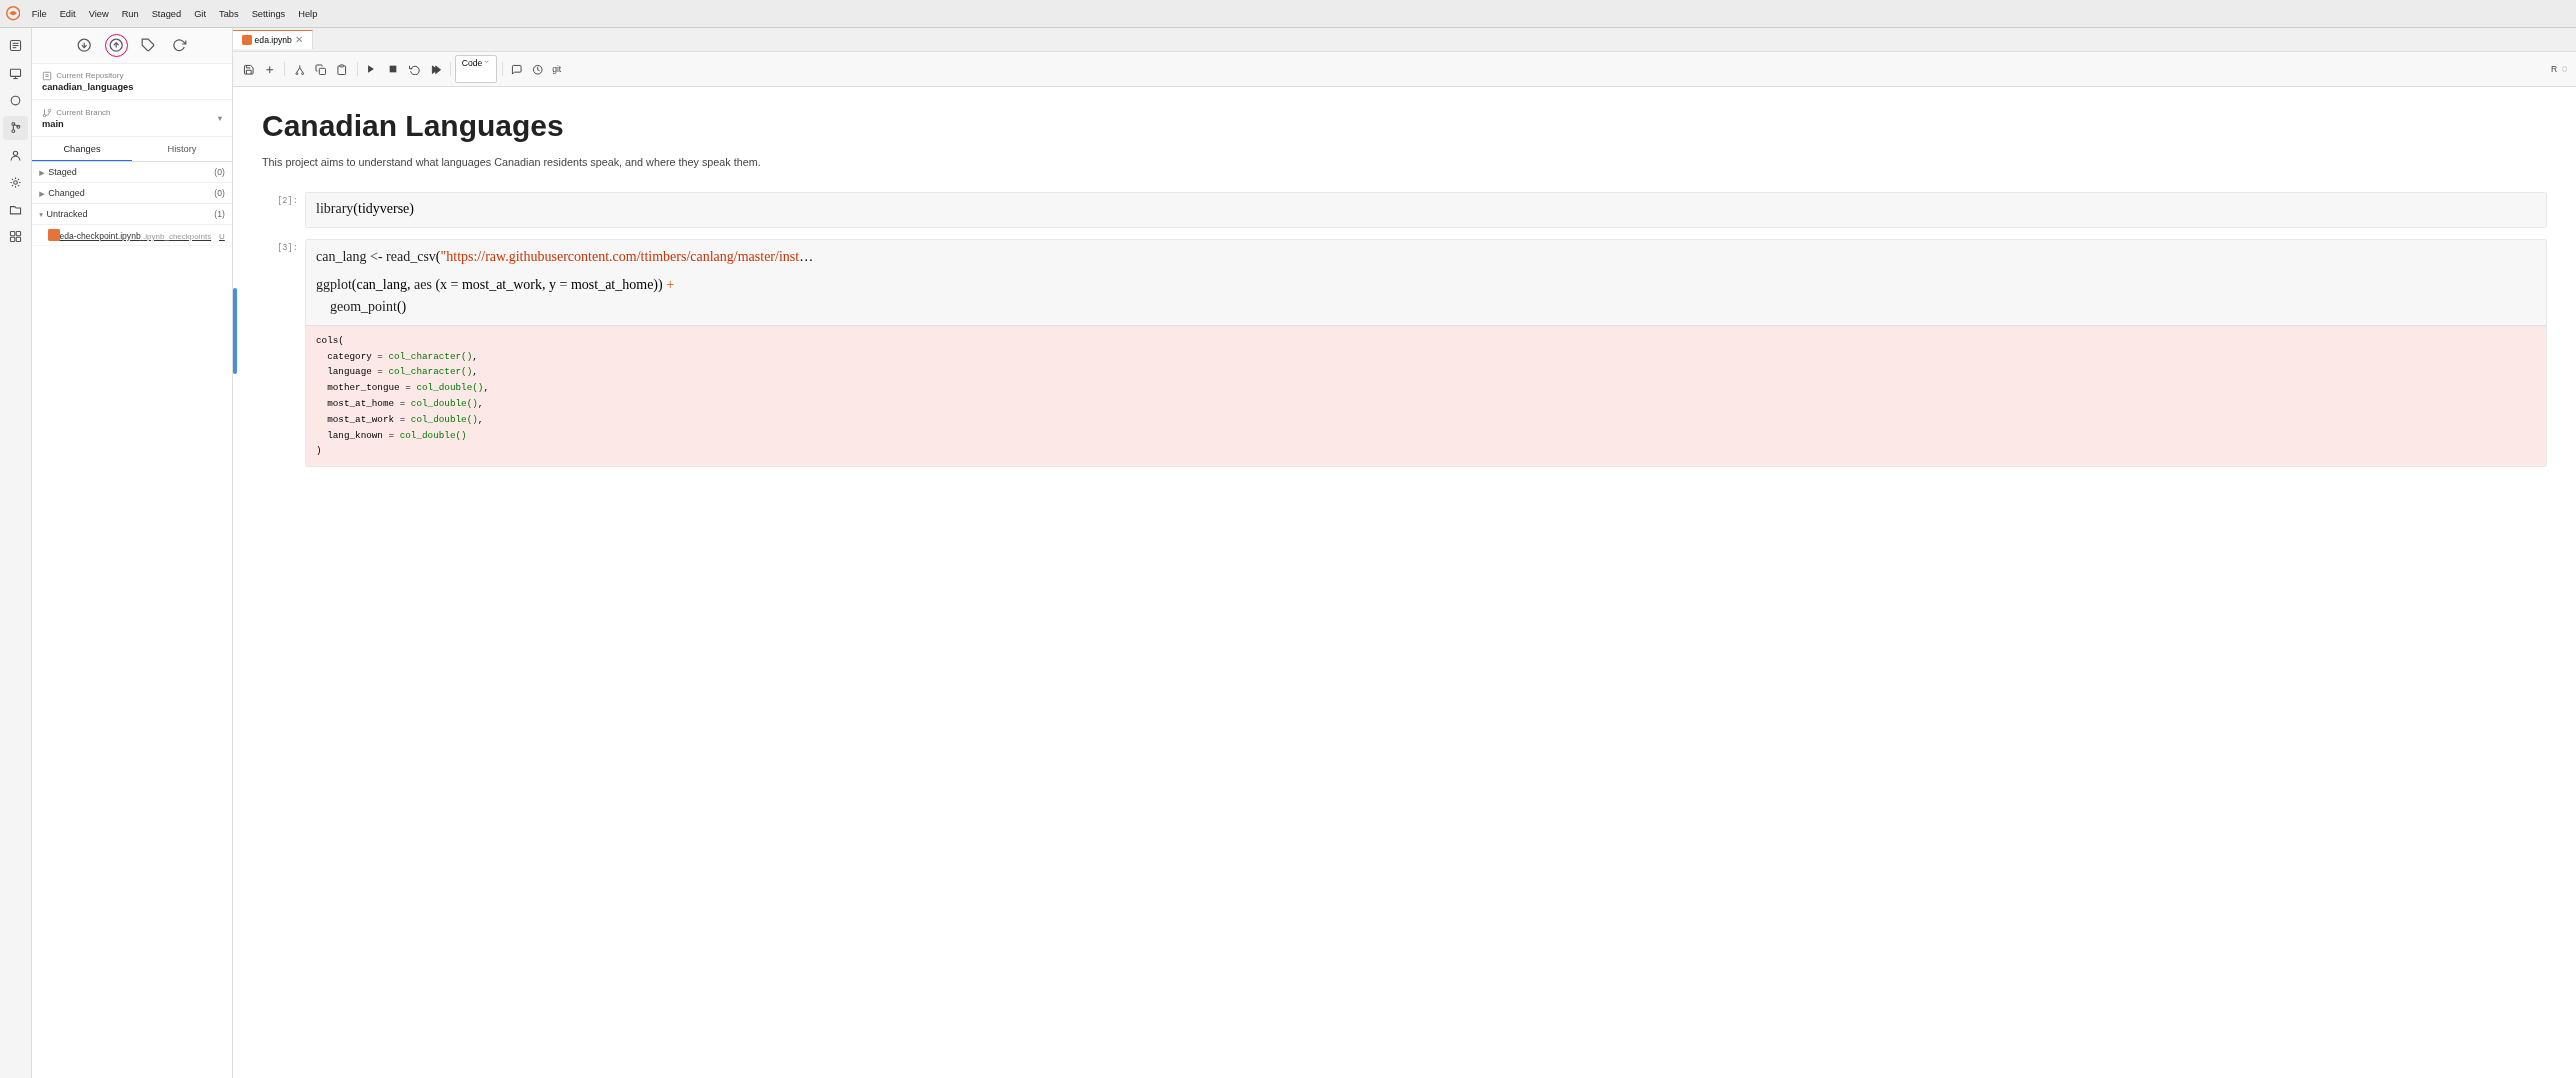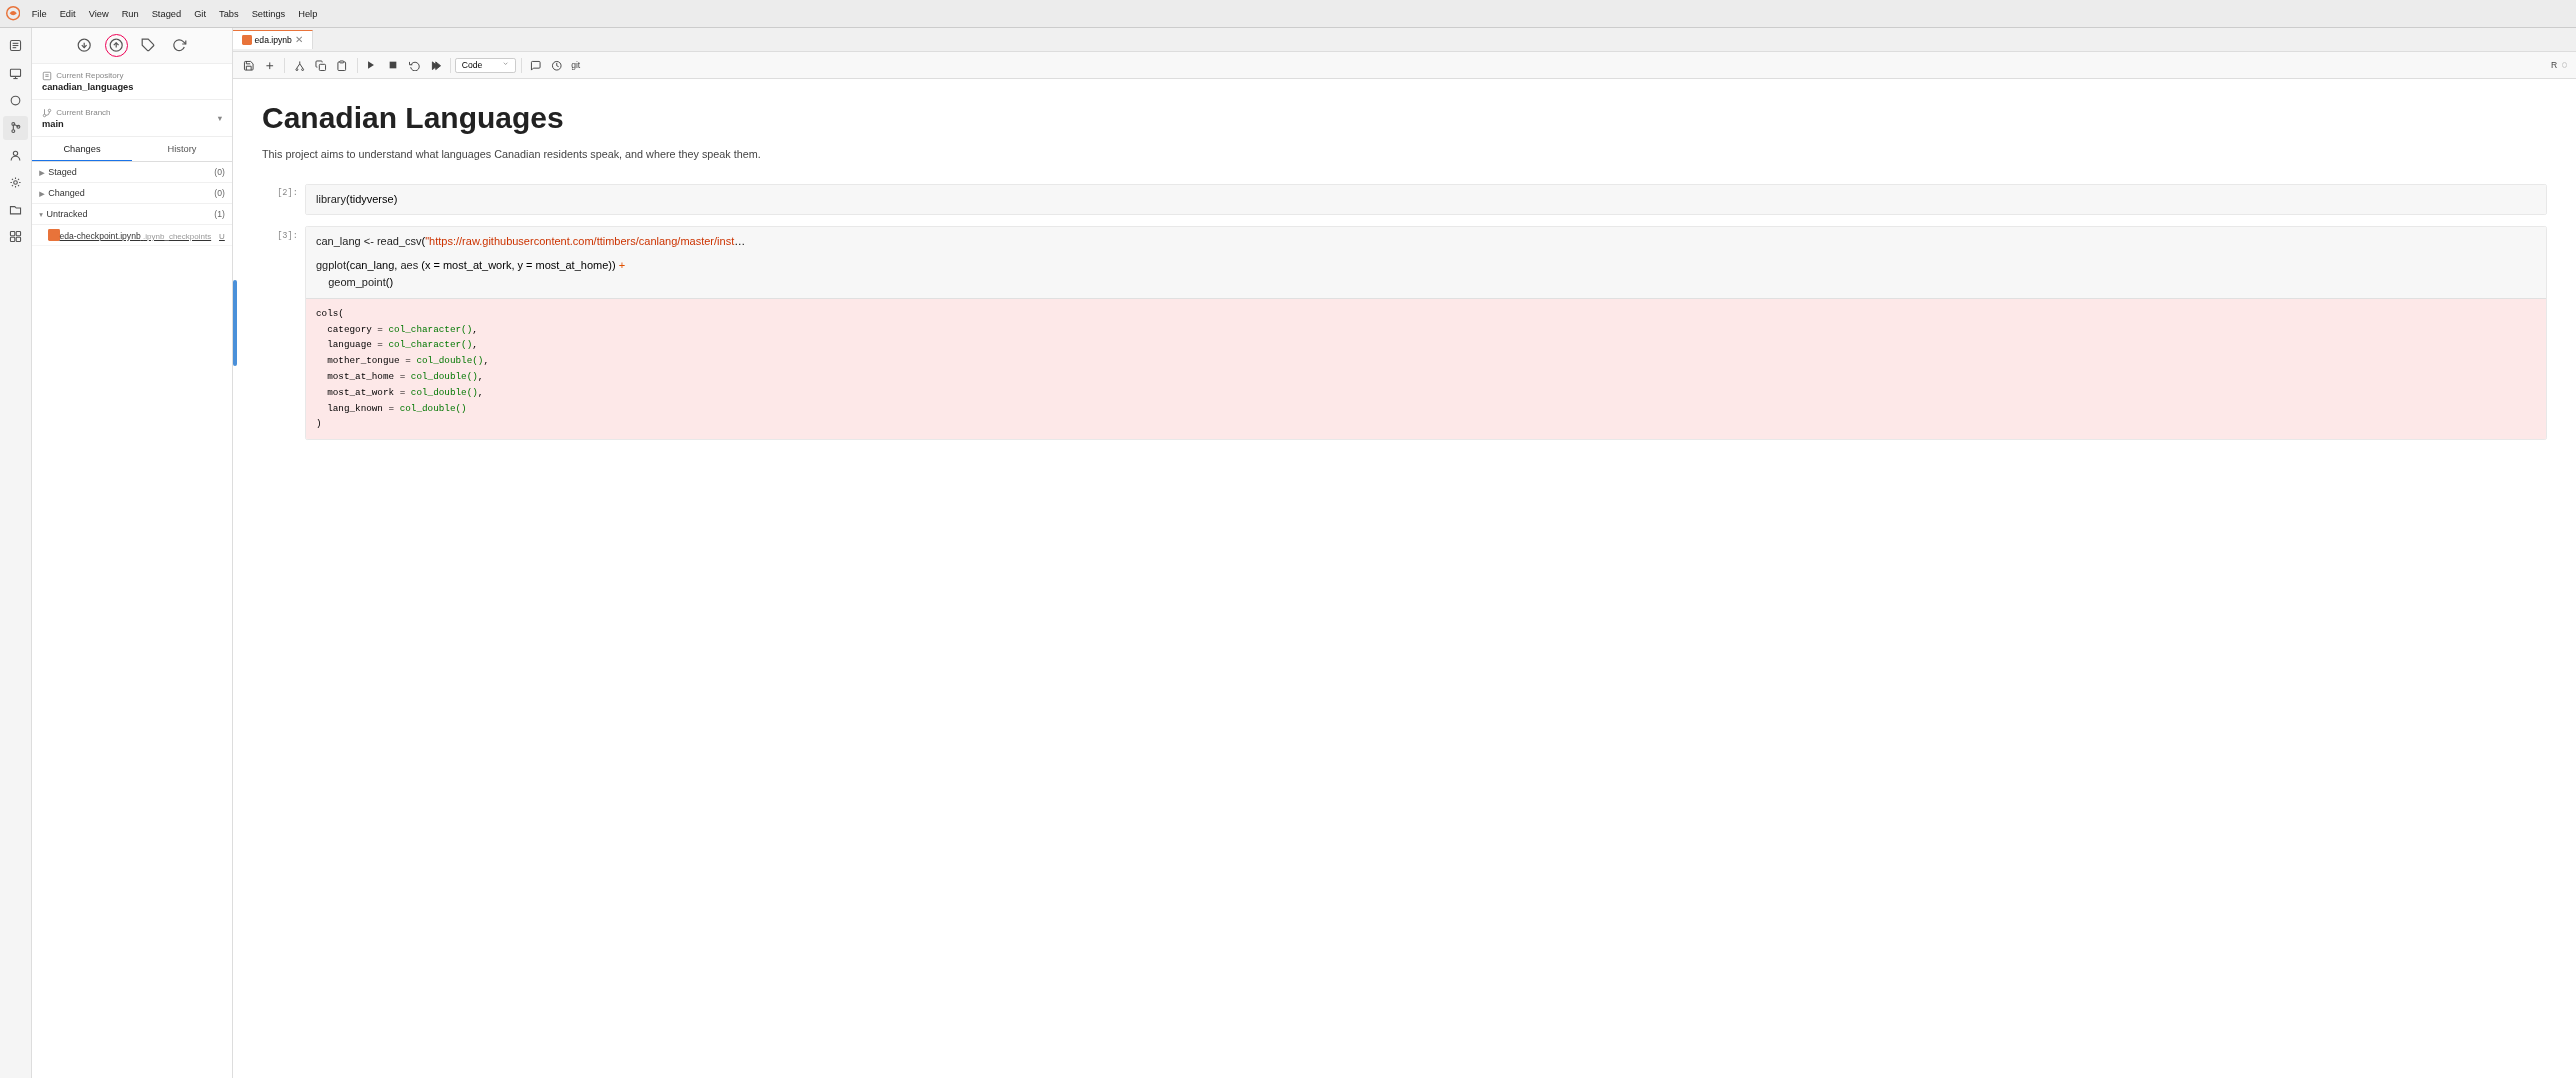--- a/index.html
+++ b/index.html
@@ -53,37 +53,37 @@
     .file-ext { color: #999; font-size: 8px; }
     .file-status { color: #888; font-size: 8px; margin-left: auto; }
 
     
     .content-area { flex: 1; display: flex; flex-direction: column; overflow: hidden; background: #fff; }
 
     
     .notebook-toolbar { display: flex; align-items: center; background: #f8f8f8; border-bottom: 0.7px solid #ddd; padding: 2.9px 5.8px; gap: 1.4px; min-height: 27px; }
     .nb-btn { width: 20px; height: 20px; display: flex; align-items: center; justify-content: center; border: none; background: transparent; cursor: pointer; border-radius: 2.2px; font-size: 10px; color: #444; }
     .nb-divider { width: 0.7px; height: 14.4px; background: #ddd; margin: 0 2.9px; }
-    .nb-select { display: flex; align-items: flex-start; gap: 20px; border: 0.7px solid #ccc; border-radius: 2.2px; padding: 1.4px 5.8px; font-size: 8.6px; cursor: pointer; background: #fff; height: 15px; }
+    .nb-select { display: flex; align-items: flex-start; gap: 1px; border: 0.7px solid #ccc; border-radius: 2.2px; padding: 1.4px 5.8px; font-size: 8.6px; cursor: pointer; background: #fff; height: 28px; }
     .nb-label { font-size: 8.6px; color: #444; padding: 0 2.9px; }
 
     
     .tab-bar { display: flex; align-items: center; background: #f0f0f0; border-bottom: 0.7px solid #ddd; min-height: 24.4px; }
     .notebook-tab { display: flex; align-items: center; gap: 3px; padding: 4.3px 8.6px; background: #fff; border-right: 0.7px solid #ddd; font-size: 8.6px; cursor: pointer; border-top: 1.4px solid #e8733a; }
     .tab-icon { width: 10px; height: 10px; background: #e8733a; border-radius: 1.4px; flex-shrink: 0; }
     .tab-close { font-size: 10px; color: #888; line-height: 1; }
 
     
     .notebook-content { flex: 1; overflow-y: auto; padding: 21.6px 29px; background: #fff; }
     .nb-title { font-size: 30px; font-weight: 700; color: #222; margin-bottom: 11.5px; }
     .nb-description { font-size: 10.8px; color: #444; margin-bottom: 20px; line-height: 1.6; }
     .cell-row { display: flex; align-items: flex-start; margin-bottom: 2.9px; }
     .cell-label { font-size: 8.6px; color: #888; min-width: 43px; padding-top: 4.3px; text-align: right; padding-right: 7.2px; font-family: 'Courier New', monospace; }
     .cell-content { flex: 1; border: 0.7px solid #e8e8e8; border-radius: 2.2px; overflow: hidden; }
-    .code-block { background: #f7f7f7; padding: 5.8px 10px; font-family: Liberation Sans, sans-serif; font-size: 11px; line-height: 1.6; }
+    .code-block { background: #f7f7f7; padding: 5.8px 10px; font-family: Liberation Serif, serif; font-size: 14px; line-height: 1.6; }
     .output-block { background: #fde8e8; padding: 7.2px 10px; font-family: 'Courier New', monospace; font-size: 9.3px; line-height: 1.7; }
     .kw-str { color: #cc3300; }
     .kw-fn-name { color: #222; }
     .kw-green { color: #007700; }
     .kw-plus { color: #e05000; }
 
     
     svg { display: inline-block; }
   </style>
 </head>

